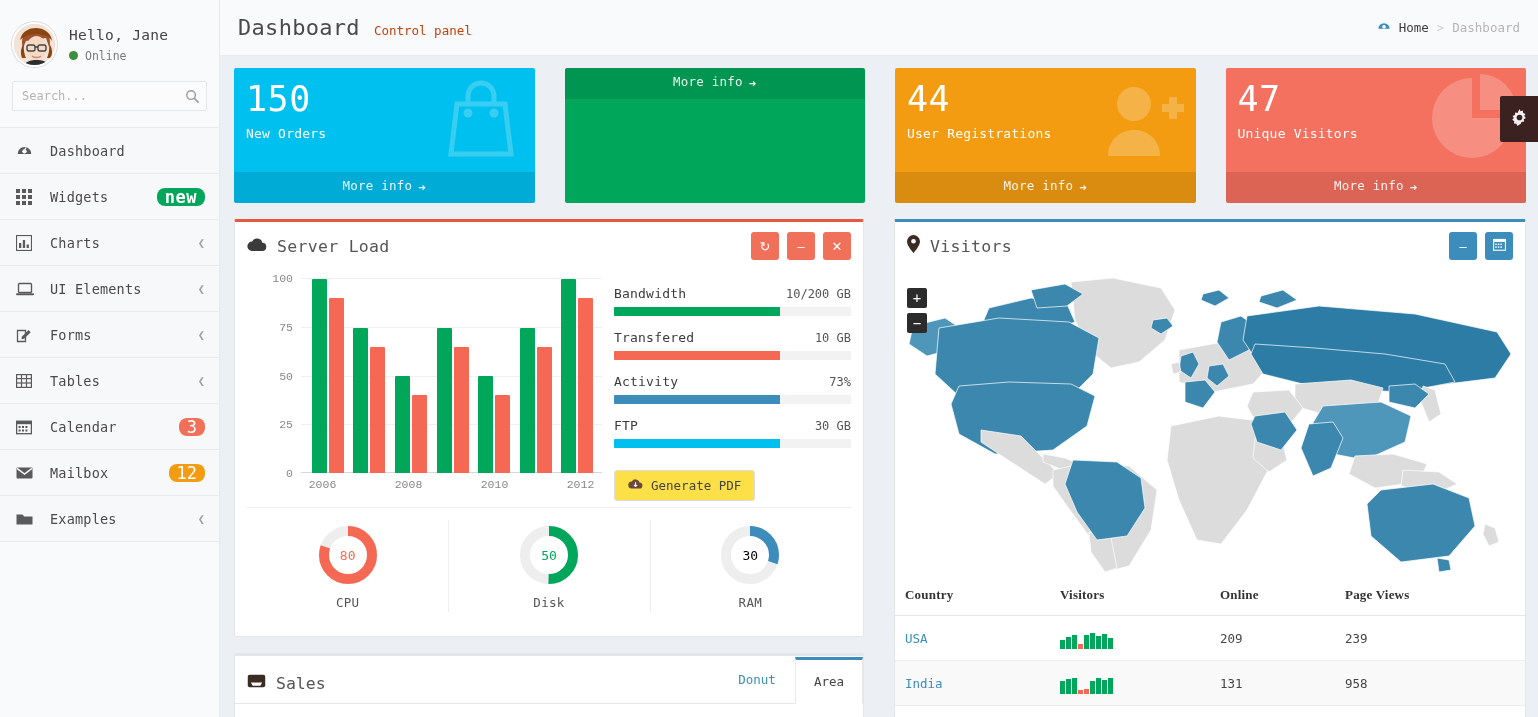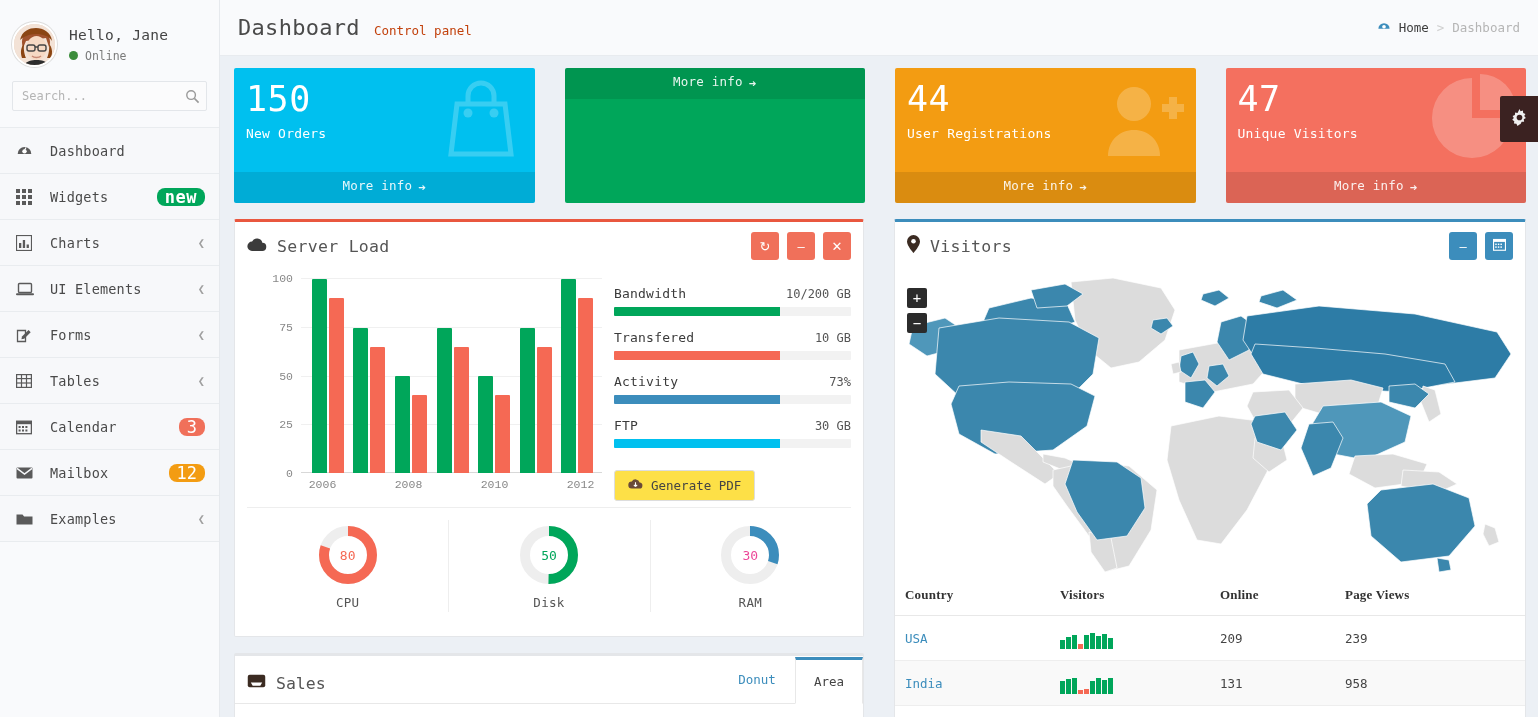--- a/index.html
+++ b/index.html
@@ -567,21 +567,21 @@
                     <circle cx="31" cy="31" r="24" fill="none" stroke="#00a65a" stroke-width="10" stroke-dasharray="75.4 150.8" transform="rotate(-90 31 31)"></circle>
                   </svg>
                   <div class="donut-val" style="color:#00a65a;">50</div>
                   <div class="donut-label">Disk</div>
                 </div>
                 <div class="donut-cell">
                   <svg width="62" height="62" viewBox="0 0 62 62">
                     <circle cx="31" cy="31" r="24" fill="none" stroke="#eeeeee" stroke-width="10"></circle>
                     <circle cx="31" cy="31" r="24" fill="none" stroke="#3c8dbc" stroke-width="10" stroke-dasharray="45.2 150.8" transform="rotate(-90 31 31)"></circle>
                   </svg>
-                  <div class="donut-val" style="color:#ec4899;">30</div>
+                  <div class="donut-val" style="color:#000000;">30</div>
                   <div class="donut-label">RAM</div>
                 </div>
               </div>
             </div>
           </div>
 
           <div class="panel" style="border-top-color:#e4e6e9;">
             <div class="sales-head">
               <div class="sales-title">
                 <span>

